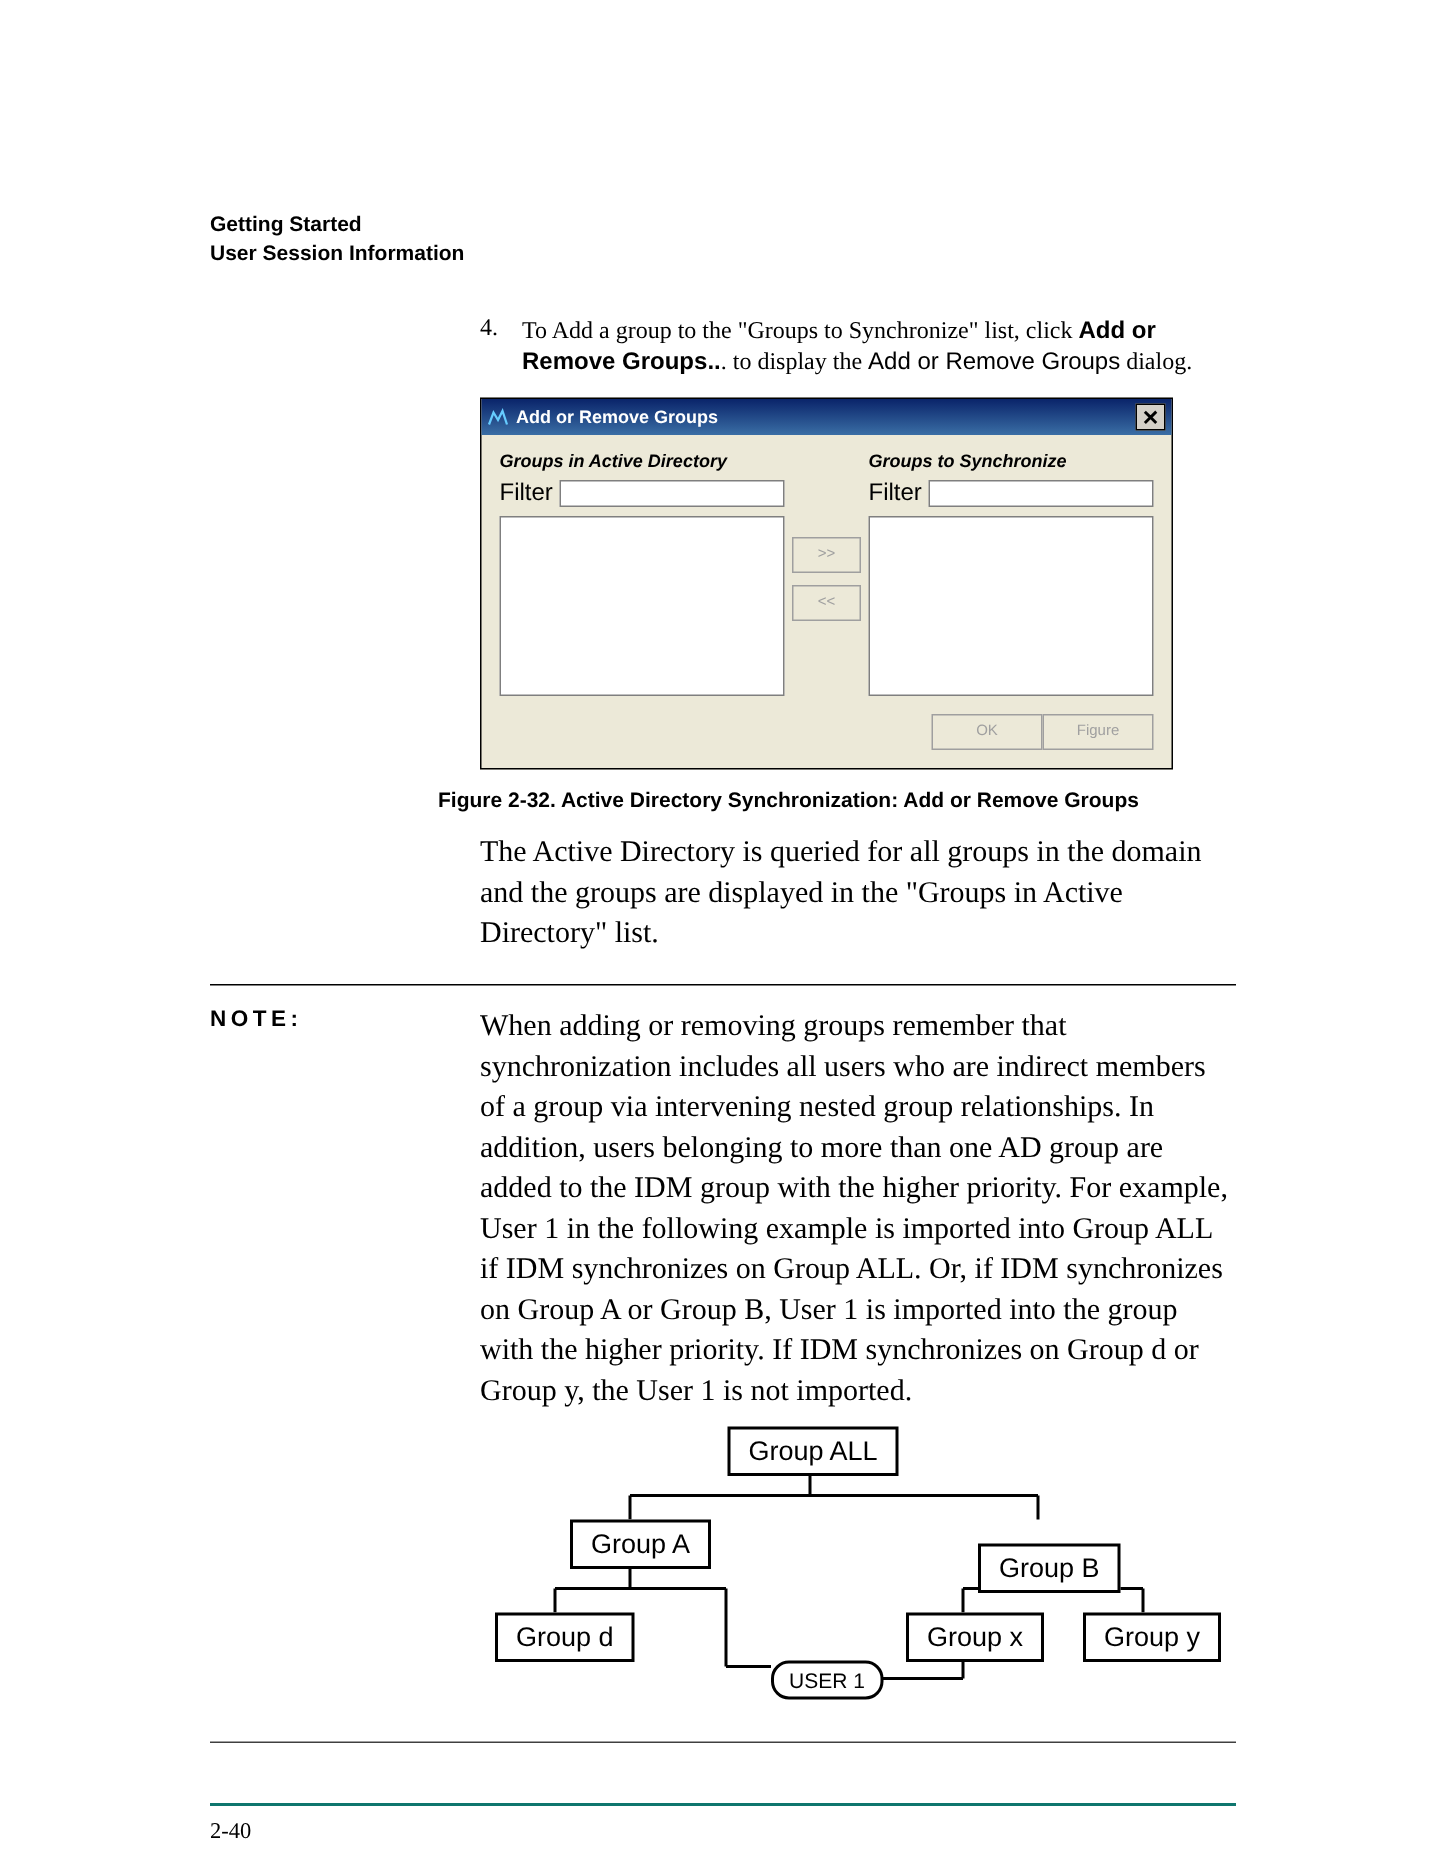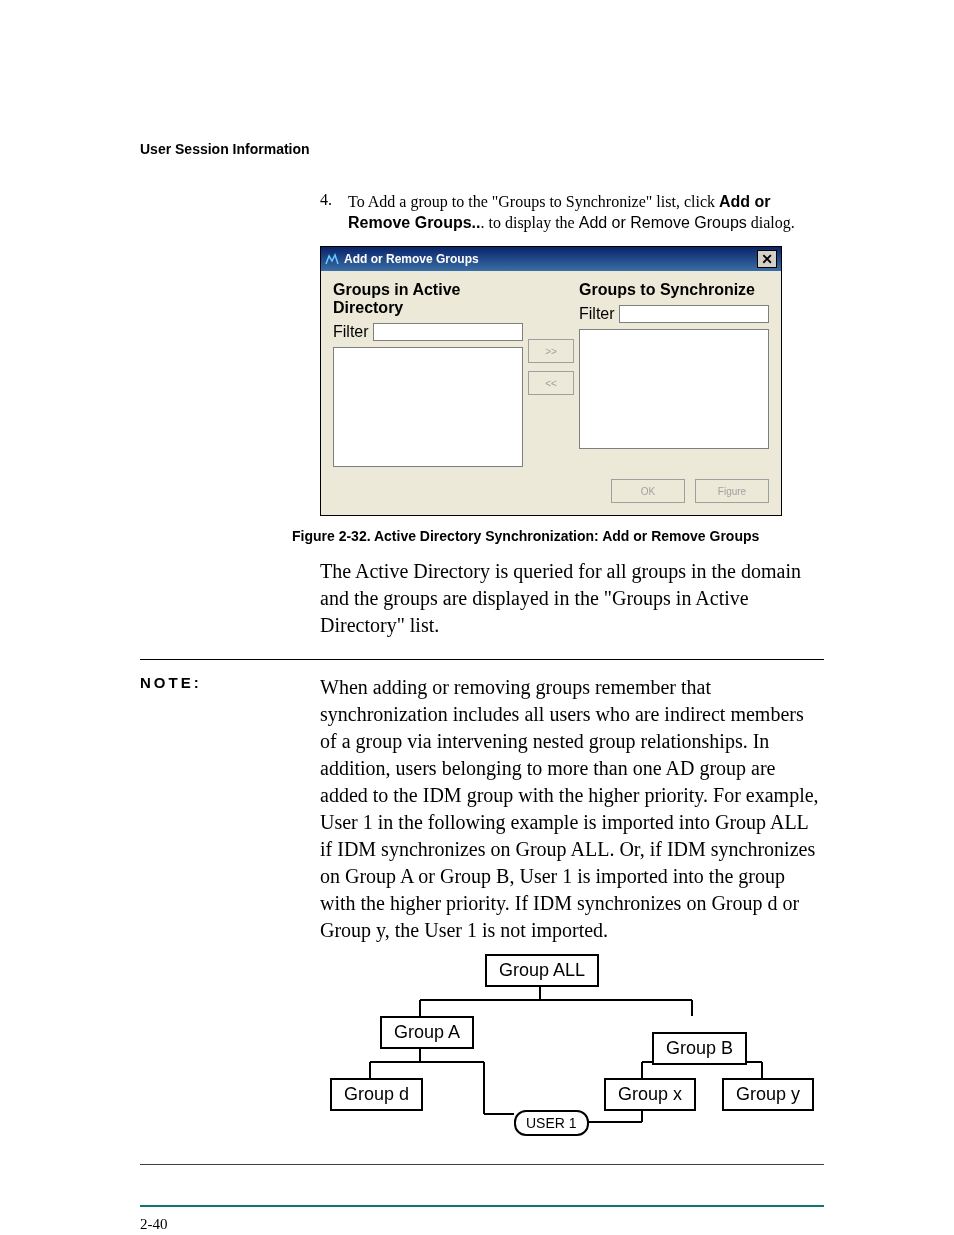--- a/index.html
+++ b/index.html
@@ -95,22 +95,23 @@
   }
   .columns {
     display: flex;
     align-items: flex-start;
   }
   .col {
     width: 190px;
   }
   .col-label {
     font-weight: bold;
-    font-size: 16px;
+    font-size: 12px;
     margin-bottom: 6px;
+    font-style: italic;
   }
   .filter-row {
     display: flex;
     align-items: center;
     margin-bottom: 6px;
   }
   .filter-row .lbl { font-size: 16px; margin-right: 4px; }
   .filter-input {
     flex: 1;
     height: 16px;
@@ -137,21 +138,21 @@
     color: #a0a0a0;
     font-size: 10px;
     display: flex;
     align-items: center;
     justify-content: center;
     margin-bottom: 8px;
   }
   .bottom-btns {
     display: flex;
     justify-content: flex-end;
-    gap: 10px;
+    gap: 0;
     margin-top: 12px;
   }
   .bottom-btns .win-btn { width: 72px; height: 22px; margin-bottom: 0; }
 
   .fig-caption {
     font-family: Arial, Helvetica, sans-serif;
     font-weight: bold;
     font-size: 14px;
     margin: 12px 0 14px -28px;
   }
@@ -214,20 +215,21 @@
     padding-top: 8px;
   }
   .page-num { font-size: 15px; }
 </style>
 </head>
 <body>
 
 <div class="page">
 
   <div class="header">
+    <div>Getting Started</div>
     <div>User Session Information</div>
   </div>
 
   <div class="content-row">
     <div class="left-col"></div>
     <div class="right-col">
 
       <div class="step">
         <div class="step-num">4.</div>
         <div class="step-text">

